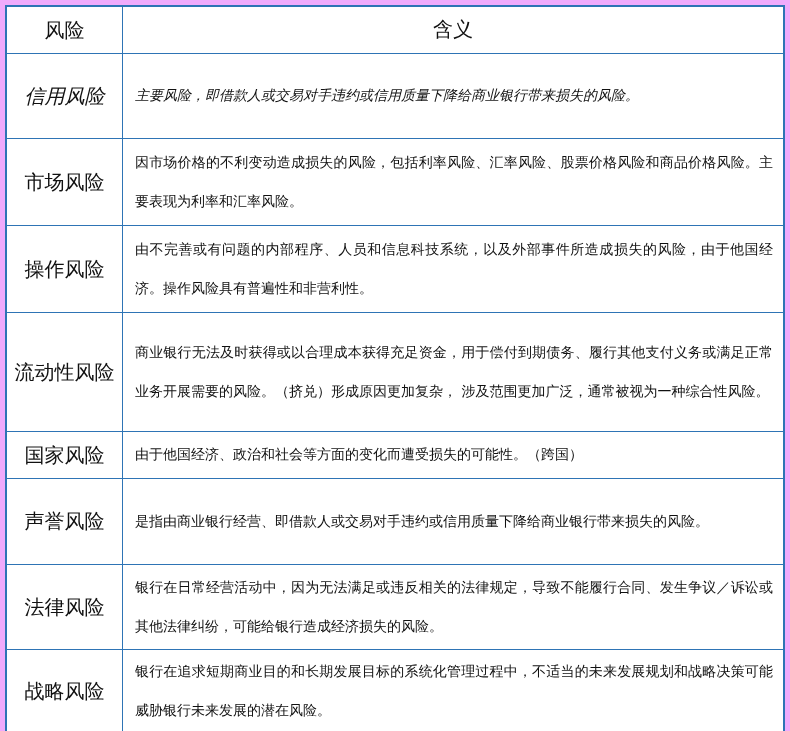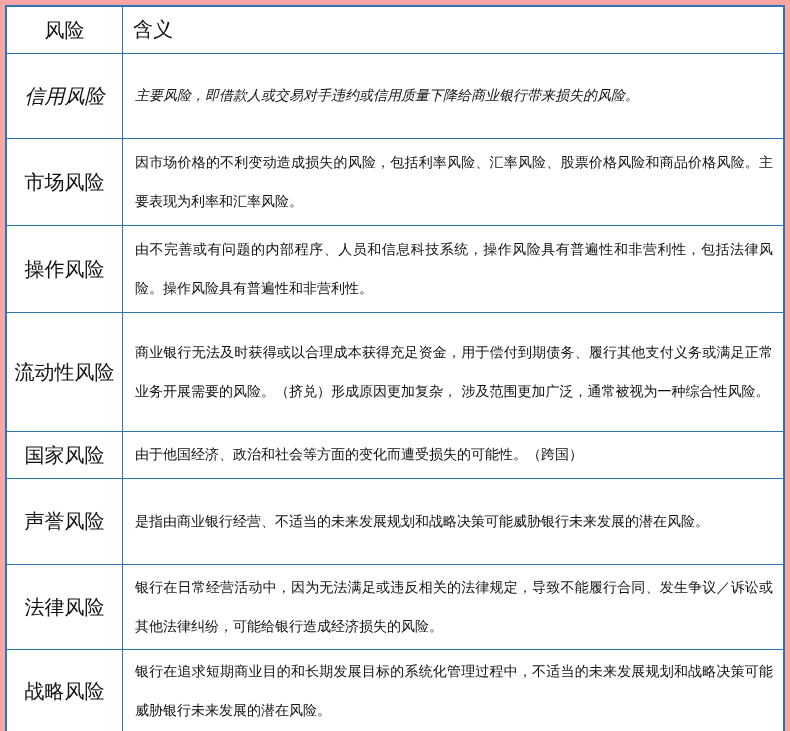--- a/index.html
+++ b/index.html
@@ -7,21 +7,21 @@
     padding: 0;
     background: #ffffff;
     width: 790px;
     height: 731px;
     font-family: "DejaVu Sans", "Liberation Sans", sans-serif;
   }
   .page {
     position: relative;
     width: 790px;
     height: 731px;
-    background: #fca5a5;
+    background: #f0abfc;
     overflow: hidden;
   }
   table.risk-table {
     position: absolute;
     left: 5px;
     top: 5px;
     width: 780px;
     border-collapse: collapse;
     table-layout: fixed;
     background: #ffffff;
@@ -36,21 +36,21 @@
   }
   th.col-risk, td.col-risk {
     width: 103px;
     text-align: center;
     font-weight: normal;
     font-size: 20px;
     line-height: 38px;
     padding: 2px 6px;
   }
   th.col-meaning {
-    text-align: left;
+    text-align: center;
     font-weight: normal;
     font-size: 20px;
     padding: 2px 10px;
     margin-left: 7px;
   }
   td.col-meaning {
     font-size: 14px;
     line-height: 39px;
     text-align: justify;
     text-justify: inter-ideograph;
@@ -81,33 +81,33 @@
       <tr class="h-r1">
         <td class="col-risk">信用风险</td>
         <td class="col-meaning">主要风险，即借款人或交易对手违约或信用质量下降给商业银行带来损失的风险。</td>
       </tr>
       <tr class="h-r2">
         <td class="col-risk">市场风险</td>
         <td class="col-meaning">因市场价格的不利变动造成损失的风险，包括利率风险、汇率风险、股票价格风险和商品价格风险。主要表现为利率和汇率风险。</td>
       </tr>
       <tr class="h-r3">
         <td class="col-risk">操作风险</td>
-        <td class="col-meaning">由不完善或有问题的内部程序、人员和信息科技系统，操作风险具有普遍性和非营利性，包括法律风险。操作风险具有普遍性和非营利性。</td>
+        <td class="col-meaning">由不完善或有问题的内部程序、人员和信息科技系统，以及外部事件所造成损失的风险，由于他国经济。操作风险具有普遍性和非营利性。</td>
       </tr>
       <tr class="h-r4">
         <td class="col-risk">流动性风险</td>
         <td class="col-meaning">商业银行无法及时获得或以合理成本获得充足资金，用于偿付到期债务、履行其他支付义务或满足正常业务开展需要的风险。（挤兑）形成原因更加复杂，  涉及范围更加广泛，通常被视为一种综合性风险。</td>
       </tr>
       <tr class="h-r5">
         <td class="col-risk">国家风险</td>
         <td class="col-meaning">由于他国经济、政治和社会等方面的变化而遭受损失的可能性。（跨国）</td>
       </tr>
       <tr class="h-r6">
         <td class="col-risk">声誉风险</td>
-        <td class="col-meaning">是指由商业银行经营、不适当的未来发展规划和战略决策可能威胁银行未来发展的潜在风险。</td>
+        <td class="col-meaning">是指由商业银行经营、即借款人或交易对手违约或信用质量下降给商业银行带来损失的风险。</td>
       </tr>
       <tr class="h-r7">
         <td class="col-risk">法律风险</td>
         <td class="col-meaning">银行在日常经营活动中，因为无法满足或违反相关的法律规定，导致不能履行合同、发生争议／诉讼或其他法律纠纷，可能给银行造成经济损失的风险。</td>
       </tr>
       <tr class="h-r8">
         <td class="col-risk">战略风险</td>
         <td class="col-meaning">银行在追求短期商业目的和长期发展目标的系统化管理过程中，不适当的未来发展规划和战略决策可能威胁银行未来发展的潜在风险。</td>
       </tr>
     </tbody>

